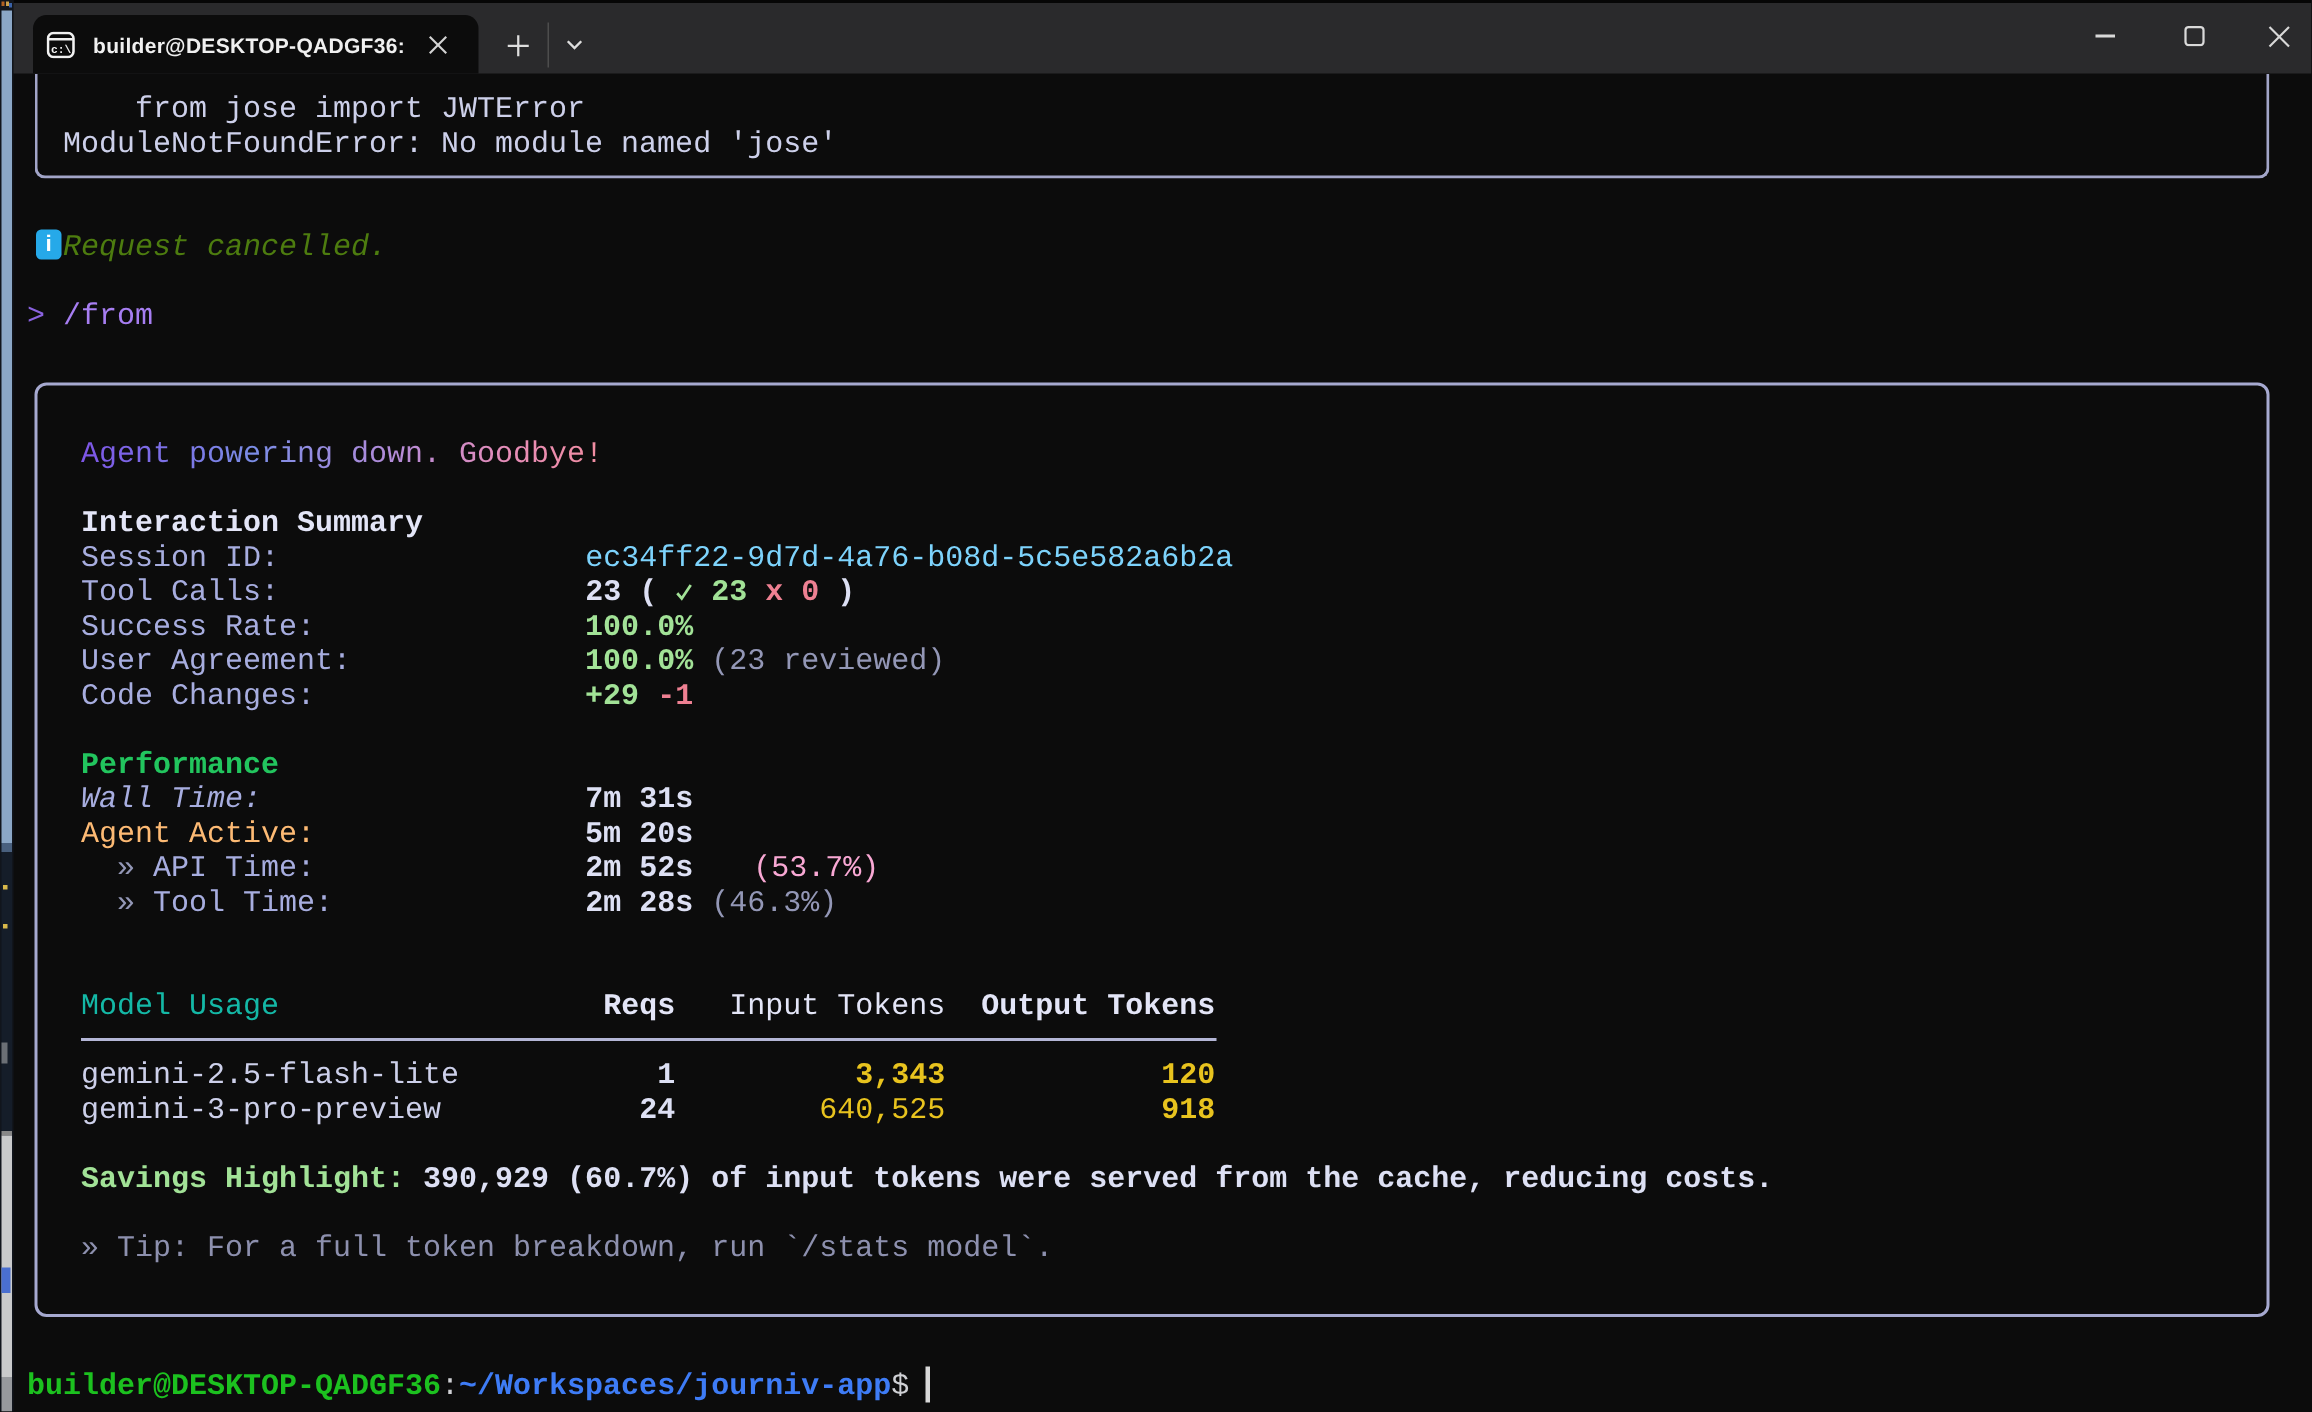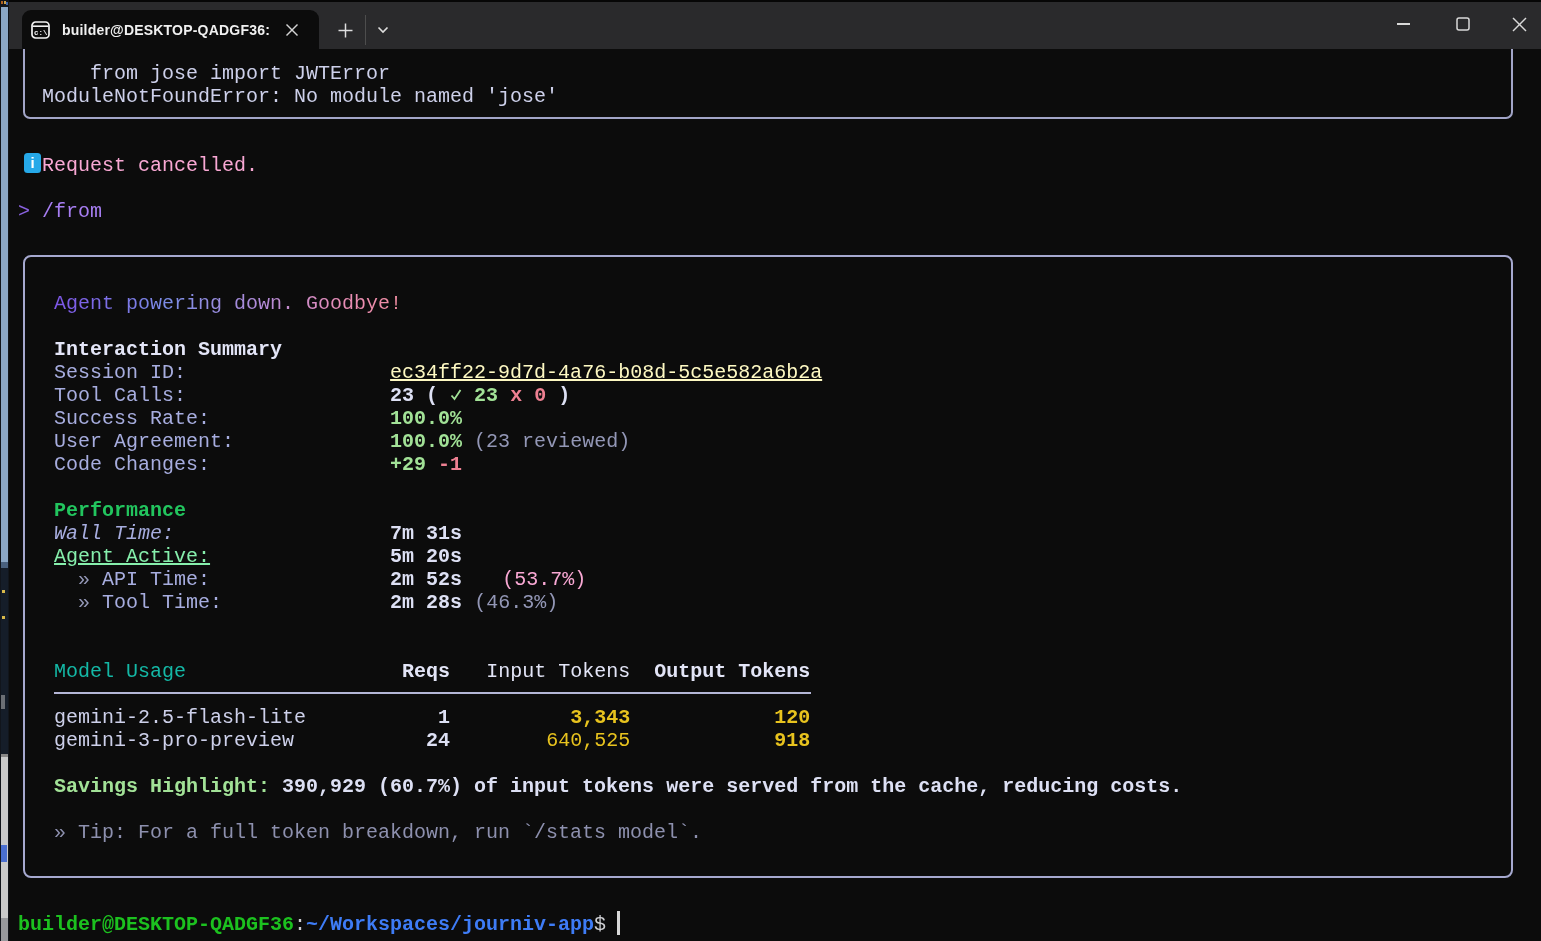--- a/index.html
+++ b/index.html
@@ -71,38 +71,38 @@
 <div class="abs" style="left:617px;top:911px;width:2.5px;height:24px;background:#d8d8d8;"></div>
 
 <svg class="abs" style="left:450px;top:388px;" width="12" height="14" viewBox="0 0 12 14">
   <polyline points="1.5,7.5 4.5,11 10.5,2" fill="none" stroke="#a2e297" stroke-width="1.8"></polyline>
 </svg>
 
 <pre class="abs" style="left:18px;top:61.5px;font-family:'Liberation Mono',monospace;font-size:20px;line-height:23px;font-kerning:none;">      <span style="color:#cdd0ea;">from jose import JWTError</span>
   <span style="color:#cdd0ea;">ModuleNotFoundError: No module named 'jose'</span>
 
 
-  <span style="color:#f9a8d4;">Request cancelled.</span>
+  <span style="color:#4d7c0f;font-style:italic;">Request cancelled.</span>
 
 <span style="color:#8a62e0;">&gt;</span> <span style="color:#a77ef2;">/from</span>
 
 
 
    <span style="background:linear-gradient(90deg,#7d55e6 0%,#7b8de6 33%,#b38bd8 60%,#e78db8 82%,#f18da0 100%);-webkit-background-clip:text;background-clip:text;color:transparent;">Agent powering down. Goodbye!</span>
 
    <span style="color:#e3e5f7;font-weight:bold;">Interaction Summary</span>
-   <span style="color:#a7addf;">Session ID:</span>                 <span style="color:#fef9c3;text-decoration:underline;">ec34ff22-9d7d-4a76-b08d-5c5e582a6b2a</span>
+   <span style="color:#a7addf;">Session ID:</span>                 <span style="color:#7dd3fc;">ec34ff22-9d7d-4a76-b08d-5c5e582a6b2a</span>
    <span style="color:#a7addf;">Tool Calls:</span>                 <span style="color:#dde0f4;font-weight:bold;">23 ( </span><span style="color:#a2e297;font-weight:bold;">  23</span> <span style="color:#ee8092;font-weight:bold;">x 0</span><span style="color:#dde0f4;font-weight:bold;"> )</span>
    <span style="color:#a7addf;">Success Rate:</span>               <span style="color:#a2e297;font-weight:bold;">100.0%</span>
    <span style="color:#a7addf;">User Agreement:</span>             <span style="color:#a2e297;font-weight:bold;">100.0%</span> <span style="color:#9397b6;">(23 reviewed)</span>
    <span style="color:#a7addf;">Code Changes:</span>               <span style="color:#a2e297;font-weight:bold;">+29</span> <span style="color:#ee8092;font-weight:bold;">-1</span>
 
    <span style="color:#22c55e;font-weight:bold;">Performance</span>
    <span style="color:#a7addf;font-style:italic;">Wall Time:</span>                  <span style="color:#dde0f4;font-weight:bold;">7m 31s</span>
-   <span style="color:#86efac;text-decoration:underline;">Agent Active:</span>               <span style="color:#dde0f4;font-weight:bold;">5m 20s</span>
+   <span style="color:#fdba74;">Agent Active:</span>               <span style="color:#dde0f4;font-weight:bold;">5m 20s</span>
      <span style="color:#9397b6;">»</span> <span style="color:#a7addf;">API Time:</span>               <span style="color:#dde0f4;font-weight:bold;">2m 52s</span> <span style="color:#f9a8d4;margin-left:28px;">(53.7%)</span>
      <span style="color:#9397b6;">»</span> <span style="color:#a7addf;">Tool Time:</span>              <span style="color:#dde0f4;font-weight:bold;">2m 28s</span> <span style="color:#9397b6;">(46.3%)</span>
 
 
    <span style="color:#14b8a6;font-weight:normal;">Model Usage</span>                  <span style="color:#e3e5f7;font-weight:bold;">Reqs</span>   <span style="color:#e3e5f7;font-weight:normal;">Input Tokens</span>  <span style="color:#e3e5f7;font-weight:bold;">Output Tokens</span>
 
    <span style="color:#cdd0ea;">gemini-2.5-flash-lite</span>           <span style="color:#dde0f4;font-weight:bold;">1</span>          <span style="color:#e8c31e;font-weight:bold;">3,343</span>            <span style="color:#e8c31e;font-weight:bold;">120</span>
    <span style="color:#cdd0ea;">gemini-3-pro-preview</span>           <span style="color:#dde0f4;font-weight:bold;">24</span>        <span style="color:#e8c31e;font-weight:normal;">640,525</span>            <span style="color:#e8c31e;font-weight:bold;">918</span>
 
    <span style="color:#a2e297;font-weight:bold;">Savings Highlight:</span><span style="color:#dde0f4;font-weight:bold;"> 390,929 (60.7%) of input tokens were served from the cache, reducing costs.</span>

